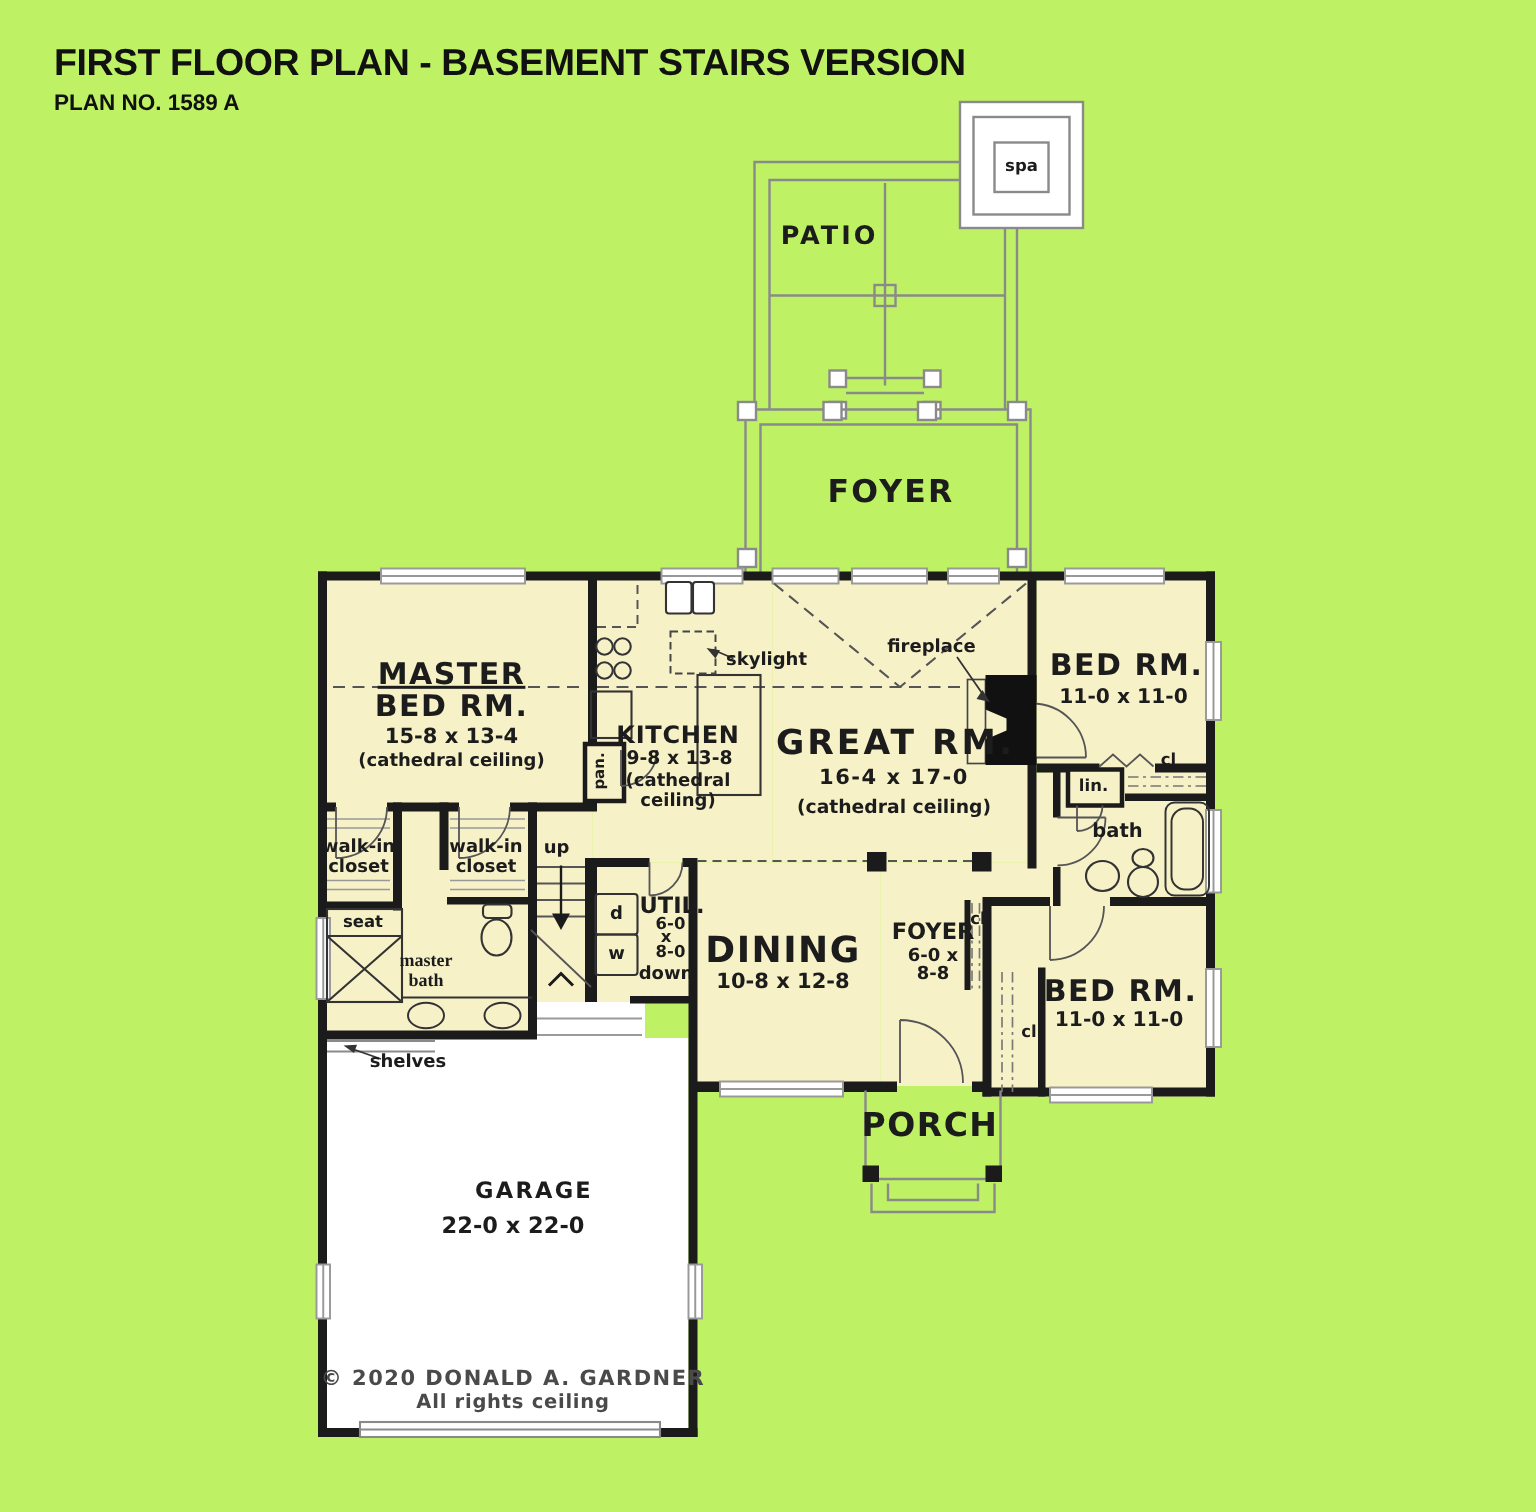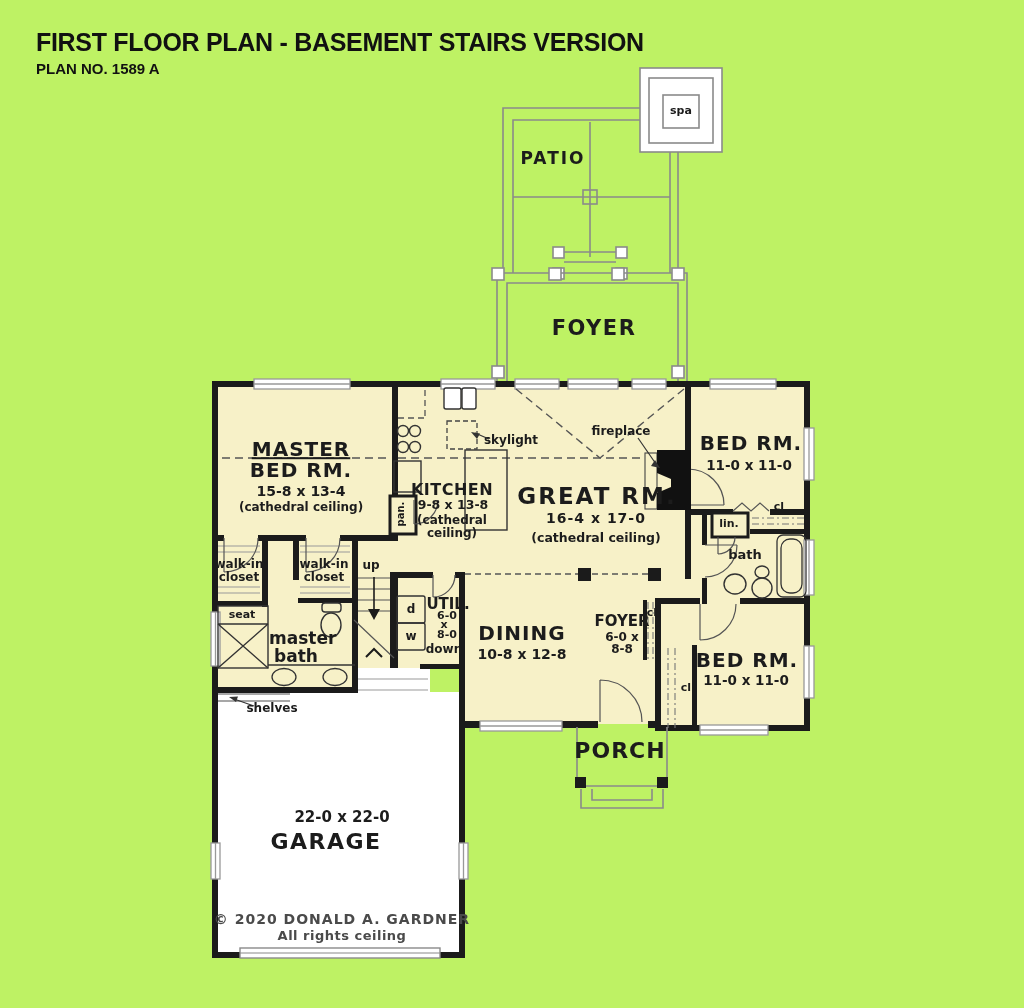--- a/index.html
+++ b/index.html
@@ -304,49 +304,49 @@
 
 <div class="lbl" style="left:511px;top:440px;font-size:12px;">skylight</div>
 <div class="lbl" style="left:621px;top:431px;font-size:12px;">fireplace</div>
 
 <div class="lbl" style="left:751px;top:444px;font-size:20px;letter-spacing:1px;">BED RM.</div>
 <div class="lbl" style="left:749px;top:465px;font-size:13.5px;">11-0 x 11-0</div>
 
 <div class="lbl" style="left:747px;top:661px;font-size:20px;letter-spacing:1px;">BED RM.</div>
 <div class="lbl" style="left:746px;top:680px;font-size:13.5px;">11-0 x 11-0</div>
 
-<div class="lbl" style="left:522px;top:634px;font-size:20px;letter-spacing:1px;">DINING</div>
+<div class="lbl" style="left:522px;top:634px;font-size:24px;letter-spacing:1px;">DINING</div>
 <div class="lbl" style="left:522px;top:655px;font-size:14px;">10-8 x 12-8</div>
 
 <div class="lbl" style="left:622px;top:621px;font-size:15px;">FOYER</div>
 <div class="lbl" style="left:622px;top:637px;font-size:12px;">6-0 x</div>
 <div class="lbl" style="left:622px;top:649px;font-size:12px;">8-8</div>
 
 <div class="lbl" style="left:448px;top:604px;font-size:15px;">UTIL.</div>
 <div class="lbl" style="left:447px;top:616px;font-size:11px;">6-0</div>
 <div class="lbl" style="left:444px;top:625px;font-size:11px;">x</div>
 <div class="lbl" style="left:447px;top:635px;font-size:11px;">8-0</div>
 
 <div class="lbl" style="left:411px;top:609px;font-size:12px;">d</div>
 <div class="lbl" style="left:411px;top:636px;font-size:12px;">w</div>
 <div class="lbl" style="left:371px;top:565px;font-size:12px;">up</div>
 <div class="lbl" style="left:420px;top:649px;font-size:12px;margin-left:24px;">down</div>
 <div class="lbl rot" style="left:401px;top:514px;font-size:10px;">pan.</div>
 
 <div class="lbl wrap" style="left:239px;top:571px;font-size:12px;width:58px;">walk-in closet</div>
 <div class="lbl wrap" style="left:324px;top:571px;font-size:12px;width:58px;">walk-in closet</div>
 <div class="lbl" style="left:242px;top:615px;font-size:11px;">seat</div>
-<div class="lbl wrap" style="left:296px;top:647px;font-size:17px;width:54px;">master bath</div>
+<div class="lbl wrap" style="left:284px;top:647px;font-size:12px;width:54px;font-family:Liberation Serif, serif;">master bath</div>
 <div class="lbl" style="left:272px;top:708px;font-size:12px;">shelves</div>
 
 <div class="lbl" style="left:729px;top:524px;font-size:11px;">lin.</div>
 <div class="lbl" style="left:745px;top:555px;font-size:13px;">bath</div>
 <div class="lbl" style="left:779px;top:507px;font-size:11px;">cl</div>
 <div class="lbl" style="left:652px;top:613px;font-size:11px;">cl</div>
 <div class="lbl" style="left:686px;top:688px;font-size:11px;">cl</div>
 
-<div class="lbl" style="left:326px;top:794px;font-size:22px;letter-spacing:1.5px;margin-top:48px;">GARAGE</div>
+<div class="lbl" style="left:356px;top:794px;font-size:15px;letter-spacing:1.5px;">GARAGE</div>
 <div class="lbl" style="left:342px;top:817px;font-size:15px;">22-0 x 22-0</div>
 
 <div class="lbl gray" style="left:342px;top:920px;font-size:14px;letter-spacing:1px;">© 2020 DONALD A. GARDNER</div>
 <div class="lbl gray" style="left:342px;top:936px;font-size:13px;letter-spacing:0.5px;">All rights ceiling</div>
 
 </div>
 
 </body></html>

